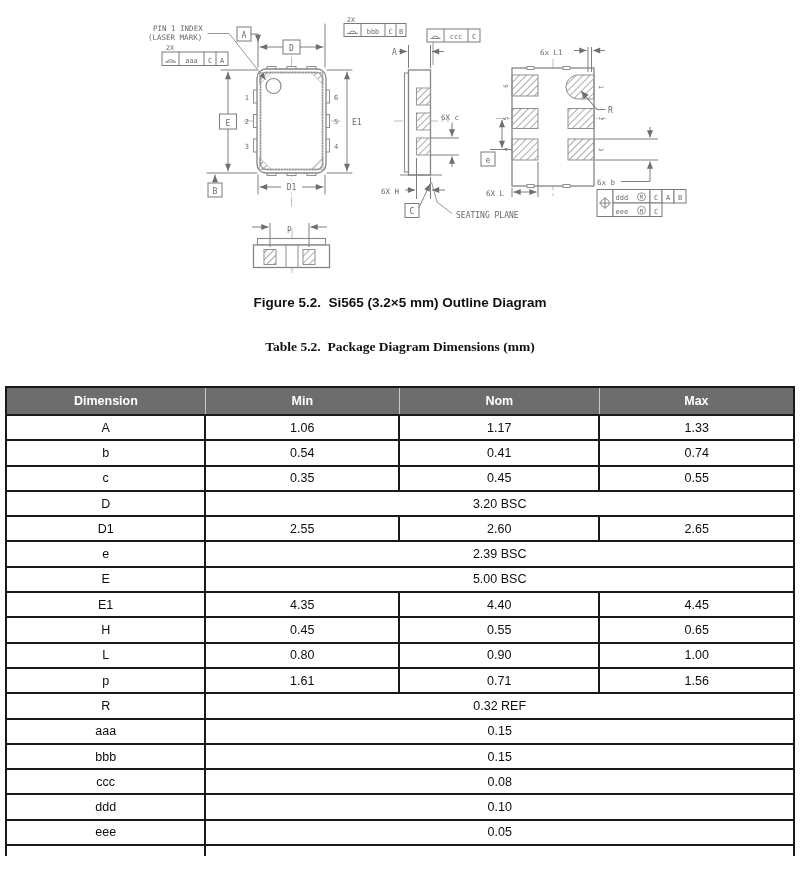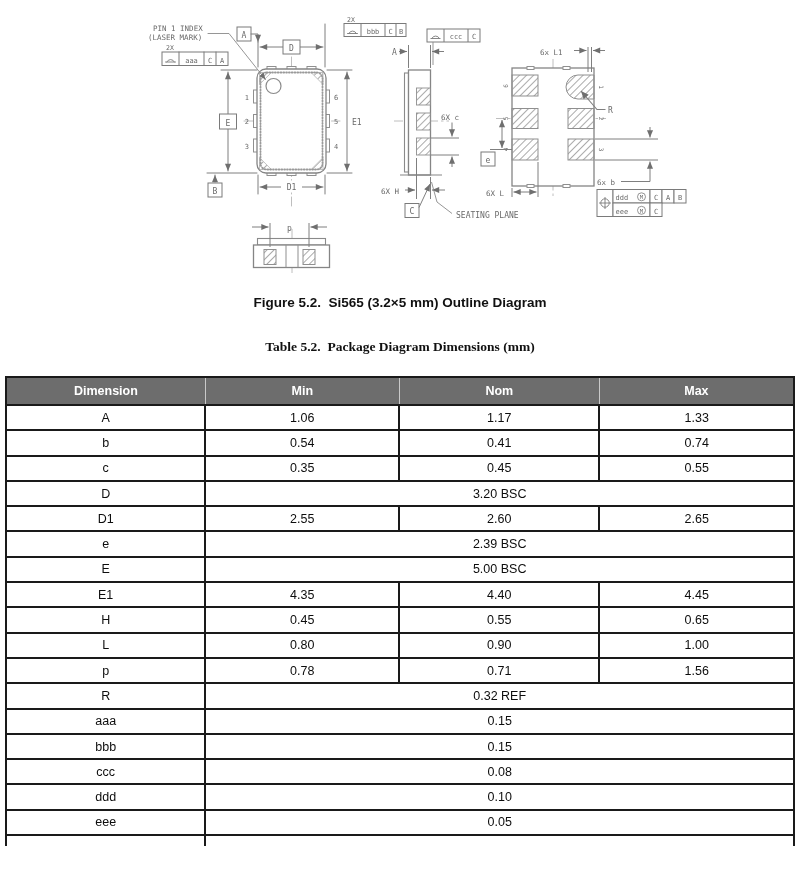--- a/index.html
+++ b/index.html
@@ -3,21 +3,21 @@
 <meta charset="utf-8">
 <style>
   html,body{margin:0;padding:0;background:#fff;}
   .page{position:relative;width:800px;height:896px;overflow:hidden;background:#ffffff;
         font-family:"Liberation Sans",sans-serif;color:#1a1a1a;}
   svg.diagram{display:block;}
   .dtx{font-family:"DejaVu Sans Mono",monospace;fill:#6a6a6a;}
   .caption{width:800px;text-align:center;font-weight:bold;font-size:13.5px;color:#111;}
   .fig-cap{margin-top:15px;}
   .tbl-cap{margin-top:29px;font-family:Liberation Serif, serif;}
-  table.dims{border-collapse:collapse;table-layout:fixed;width:790px;margin:21px 0 0 5px;
+  table.dims{border-collapse:collapse;table-layout:fixed;width:790px;margin:31px 0 0 5px;
              font-size:12.5px;}
   table.dims col.c1{width:25.3%}
   table.dims col.c2{width:24.6%}
   table.dims col.c3{width:25.4%}
   table.dims col.c4{width:24.7%}
   table.dims th{background:#6d6d6d;color:#fff;font-weight:bold;height:24px;
       border-top:2px solid #1a1a1a;border-bottom:2px solid #1a1a1a;border-left:1px solid #c9c9c9;
       font-size:12.5px;}
   table.dims th:first-child{border-left:2px solid #1a1a1a;}
   table.dims th:last-child{border-right:2px solid #1a1a1a;}
@@ -363,21 +363,21 @@
       <td>0.65</td>
     </tr>
     <tr>
       <td>L</td>
       <td>0.80</td>
       <td>0.90</td>
       <td>1.00</td>
     </tr>
     <tr>
       <td>p</td>
-      <td>0.78</td>
+      <td>1.61</td>
       <td>0.71</td>
       <td>1.56</td>
     </tr>
     <tr>
       <td>R</td>
       <td colspan="3">0.32 REF</td>
     </tr>
     <tr>
       <td>aaa</td>
       <td colspan="3">0.15</td>

